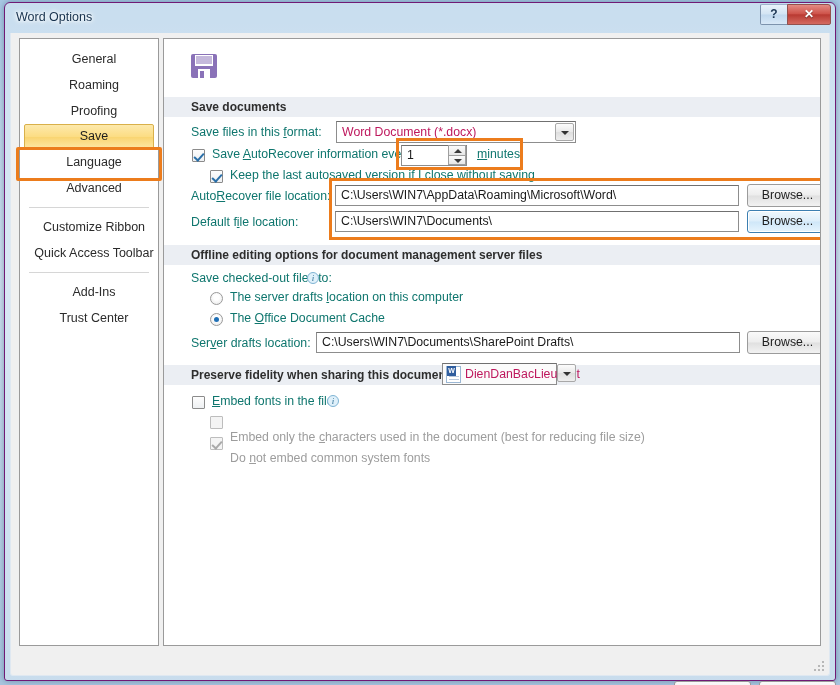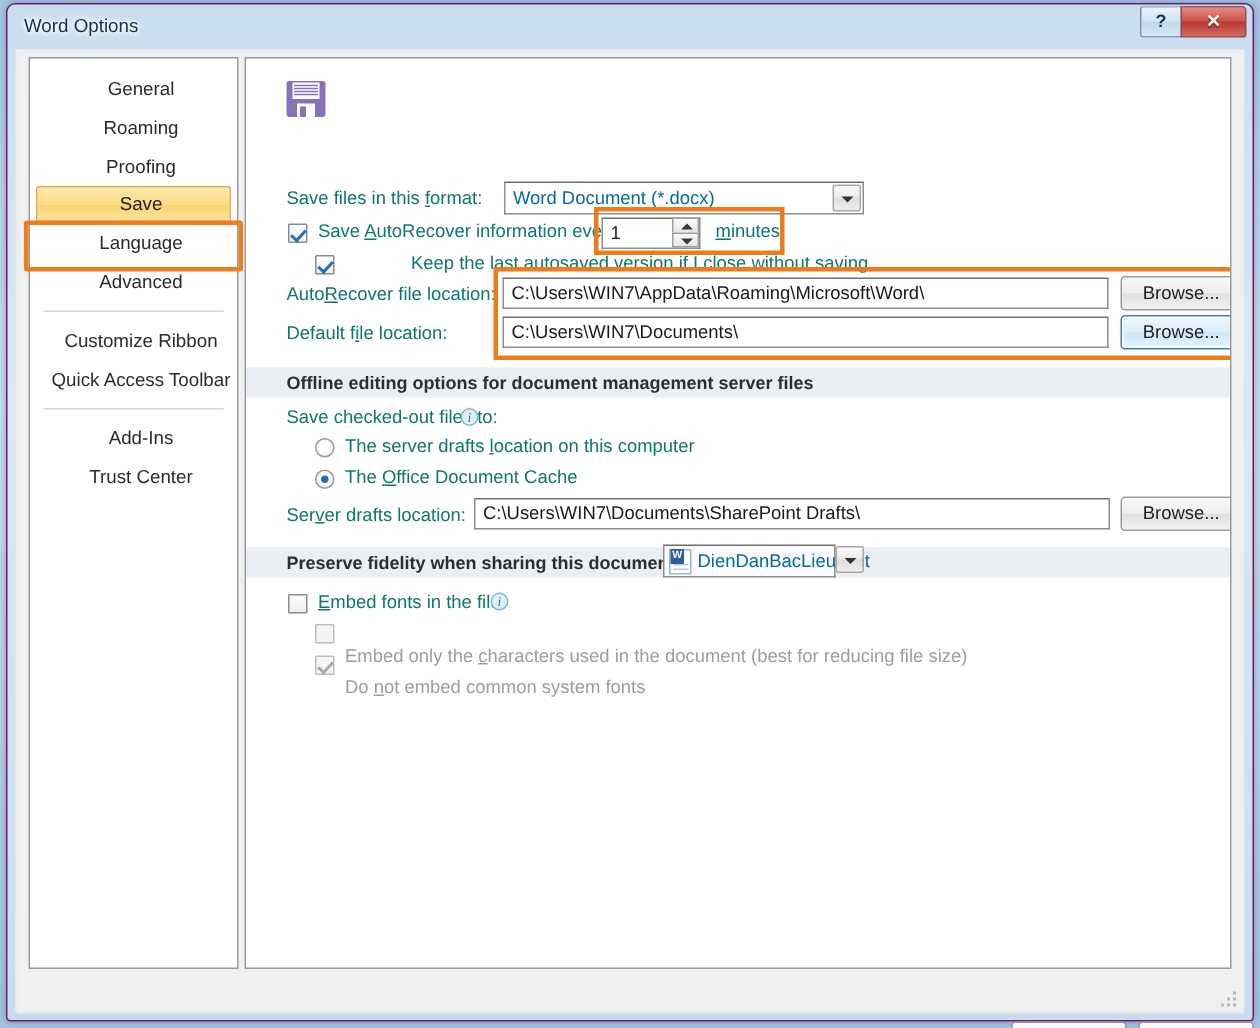--- a/index.html
+++ b/index.html
@@ -181,21 +181,21 @@
     height: 22px;
     background: #ffffff;
     border: 1px solid #8d8d8d;
     border-top-color: #707070;
   }
   .combo .ctext {
     position: absolute;
     left: 5px; top: 0;
     line-height: 20px;
     font-size: 12.3px;
-    color: #0369a1;
+    color: #be185d;
     white-space: nowrap;
   }
   .combo .arrow {
     position: absolute;
     right: 1px; top: 1px;
     width: 19px; height: 18px;
     background: linear-gradient(to bottom, #fcfcfc 0%, #eaeaea 48%, #dedede 52%, #eeeeee 100%);
     border: 1px solid #a8a8a8;
     border-radius: 2px;
   }
@@ -393,39 +393,40 @@
             <line x1="6" y1="5" x2="22" y2="5"></line>
             <line x1="6" y1="7" x2="22" y2="7"></line>
             <line x1="6" y1="9" x2="22" y2="9"></line>
             <line x1="6" y1="11" x2="22" y2="11"></line>
           </g>
           <rect x="8" y="17" width="12" height="9" fill="#ffffff"></rect>
           <rect x="10" y="19" width="4" height="7" fill="#8a72b8"></rect>
         </svg>
       </div>
 
+      <div class="section-head" style="top:58px;">Save documents</div>
 
       <div class="lbl" style="left:27px; top:86px;">Save files in this <u class="acc">f</u>ormat:</div>
       <div class="combo" style="left:172px; top:82px; width:240px;">
         <div class="ctext">Word Document (*.docx)</div>
         <div class="arrow"></div>
       </div>
 
       <div class="cbox checked" style="left:28px; top:110px;"></div>
       <div class="lbl" style="left:48px; top:108px;">Save <u class="acc">A</u>utoRecover information every</div>
       <div class="tbox" style="left:237px; top:106px; width:66px;">1</div>
       <div class="spin" style="left:284px; top:106px;">
         <div class="up"></div>
         <div class="dn"></div>
       </div>
       <div class="lbl" style="left:313px; top:108px;"><u class="acc">m</u>inutes</div>
       <div class="ann" style="left:232px; top:99px; width:127px; height:32px;"></div>
 
       <div class="cbox checked" style="left:46px; top:131px;"></div>
-      <div class="lbl" style="left:66px; top:129px;margin-left:44px;">Keep the last autosaved version if I close without saving</div>
+      <div class="lbl" style="left:66px; top:129px;">Keep the last autosaved version if I close without saving</div>
 
       <div class="lbl" style="left:27px; top:150px;">Auto<u class="acc">R</u>ecover file location:</div>
       <div class="tbox" style="left:171px; top:146px; width:404px;">C:\Users\WIN7\AppData\Roaming\Microsoft\Word\</div>
       <div class="btn" style="left:583px; top:145px; width:81px;">Browse...</div>
 
       <div class="lbl" style="left:27px; top:176px;">Default f<u class="acc">i</u>le location:</div>
       <div class="tbox" style="left:171px; top:172px; width:404px;">C:\Users\WIN7\Documents\</div>
       <div class="btn focus" style="left:583px; top:171px; width:81px;">Browse...</div>
 
       <div class="ann" style="left:165px; top:139px; width:505px; height:62px;"></div>

